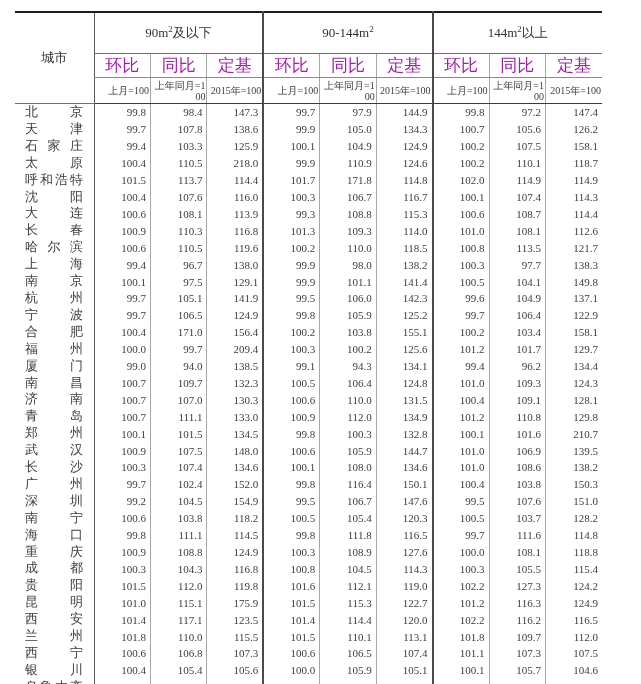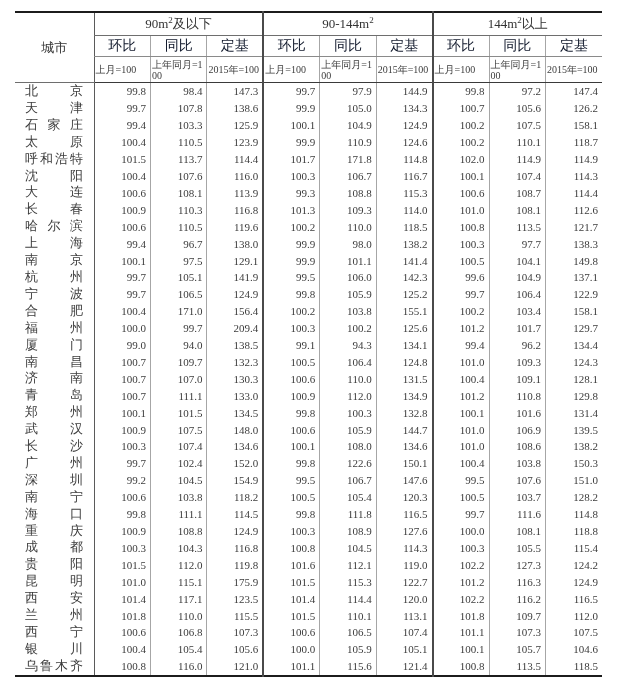--- a/index.html
+++ b/index.html
@@ -23,32 +23,32 @@
   col.c-city { width: 79px; }
   col.c-val  { width: 56.4px; }
 
   th { font-weight: normal; }
 
   
   tr.hdr-group th {
     height: 22px; font-size: 13px; color: #333;
     text-align: center; vertical-align: middle;
     border-bottom: 1px solid #6e6e6e;
-    padding: 0;
+    padding: 9px;
   }
   tr.hdr-group th sup { font-size: 9px; }
   tr.hdr-sub th {
-    height: 20px; font-size: 14px; color: #0f172a;
+    height: 20px; font-size: 17px; color: #a21caf;
     text-align: center; vertical-align: middle;
     border-bottom: 1px solid #8a8a8a;
     padding: 0;
   }
   tr.hdr-base th {
     height: 25px; font-size: 10px; color: #3c3c3c;
-    text-align: left; vertical-align: middle;
+    text-align: right; vertical-align: middle;
     border-bottom: 1px solid #3a3a3a;
     padding: 0 1px;
     word-break: break-all; line-height: 11px;
   }
   th.city-head {
     font-size: 13px; color: #333;
     text-align: center; vertical-align: middle;
     border-bottom: 1px solid #3a3a3a;
     font-family: Liberation Mono, monospace;
   }
@@ -179,21 +179,21 @@
         </tr>
         <tr>
           <td class="city-cell">
             <div class="city-name">
               <span>太</span>
               <span>原</span>
             </div>
           </td>
           <td class="b-city">100.4</td>
           <td class="b-inner">110.5</td>
-          <td class="b-inner">123.9</td>
+          <td class="b-inner">218.0</td>
           <td class="b-group">99.9</td>
           <td class="b-inner">110.9</td>
           <td class="b-inner">124.6</td>
           <td class="b-group">100.2</td>
           <td class="b-inner">110.1</td>
           <td class="b-inner">118.7</td>
         </tr>
         <tr>
           <td class="city-cell">
             <div class="city-name">
@@ -460,21 +460,21 @@
             </div>
           </td>
           <td class="b-city">100.1</td>
           <td class="b-inner">101.5</td>
           <td class="b-inner">134.5</td>
           <td class="b-group">99.8</td>
           <td class="b-inner">100.3</td>
           <td class="b-inner">132.8</td>
           <td class="b-group">100.1</td>
           <td class="b-inner">101.6</td>
-          <td class="b-inner">131.4</td>
+          <td class="b-inner">210.7</td>
         </tr>
         <tr>
           <td class="city-cell">
             <div class="city-name">
               <span>武</span>
               <span>汉</span>
             </div>
           </td>
           <td class="b-city">100.9</td>
           <td class="b-inner">107.5</td>
@@ -507,21 +507,21 @@
           <td class="city-cell">
             <div class="city-name">
               <span>广</span>
               <span>州</span>
             </div>
           </td>
           <td class="b-city">99.7</td>
           <td class="b-inner">102.4</td>
           <td class="b-inner">152.0</td>
           <td class="b-group">99.8</td>
-          <td class="b-inner">122.6</td>
+          <td class="b-inner">116.4</td>
           <td class="b-inner">150.1</td>
           <td class="b-group">100.4</td>
           <td class="b-inner">103.8</td>
           <td class="b-inner">150.3</td>
         </tr>
         <tr>
           <td class="city-cell">
             <div class="city-name">
               <span>深</span>
               <span>圳</span>

